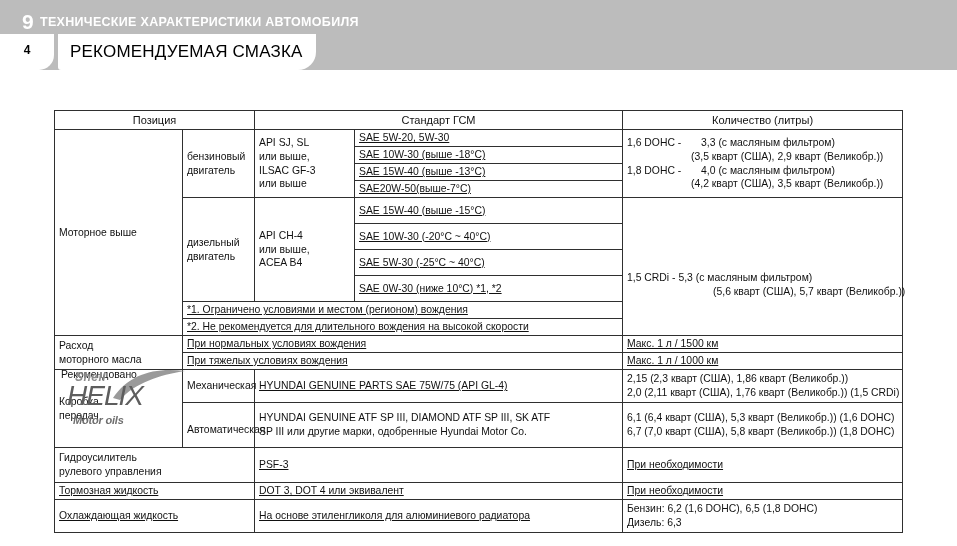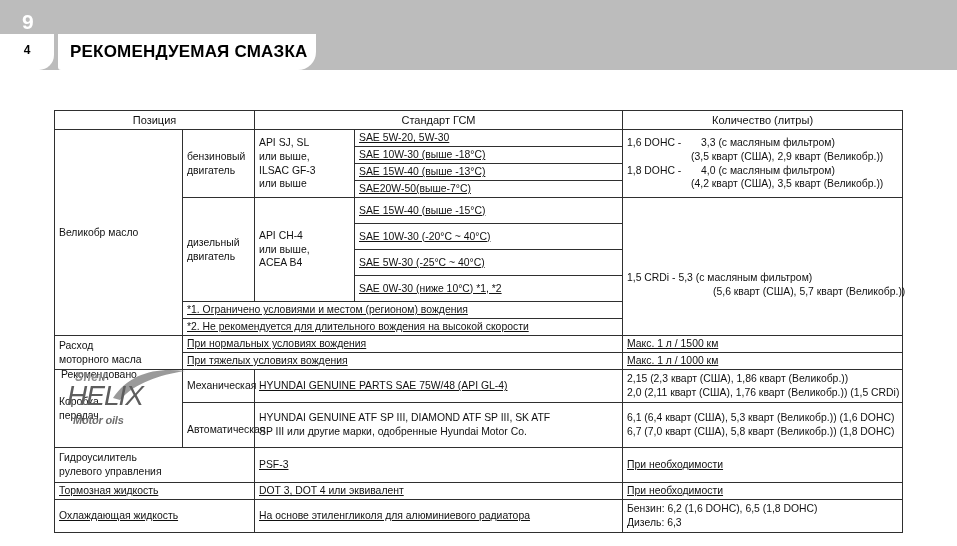--- a/index.html
+++ b/index.html
@@ -73,21 +73,21 @@
     height: 36px;
     background: #ffffff;
     border-bottom-right-radius: 18px;
     border-bottom-left-radius: 3px;
   }
   .section-tab-title {
     position: absolute;
     left: 70px;
     top: 42px;
     font-size: 17px;
-    font-weight: bold;
+    font-weight: normal;
     letter-spacing: 0.2px;
     color: #000000;
     white-space: nowrap;
   }
 
   
   .doc-code {
     position: absolute;
     left: 54px;
     top: 88px;
@@ -201,20 +201,21 @@
     top: -2px;
     width: 76px;
     height: 34px;
   }
 </style>
 </head>
 <body>
 
 <div class="banner">
   <span class="banner-chapter-num">9</span>
+  <span class="banner-chapter-title">ТЕХНИЧЕСКИЕ ХАРАКТЕРИСТИКИ АВТОМОБИЛЯ</span>
 </div>
 
 <div class="page-tab">
   <span class="page-tab-num">4</span>
 </div>
 
 <div class="section-tab"></div>
 <div class="section-tab-title">РЕКОМЕНДУЕМАЯ СМАЗКА</div>
 
 <div class="doc-code">J080A07FC-GAT</div>
@@ -231,21 +232,21 @@
   <tbody>
       <tr>
     <td class="hdr" colspan="2">Позиция</td>
     <td class="hdr" colspan="2">Стандарт ГСМ</td>
     <td class="hdr">Количество (литры)</td>
   </tr>
 
   <tr class="r-h17">
     <td rowspan="10" class="cell-label-top">
       <div class="recommend-wrap">
-        <span>Великобр масло</span>
+        <span>Моторное выше</span>
         <span class="recommend-label" style="top:128px;margin-top:14px;">Рекомендовано</span>
         <div class="helix-logo" style="top:144px;">
           <svg class="helix-swoosh" viewBox="0 0 76 34">
             <path d="M2 30 C 18 6, 44 -1, 74 3 C 48 7, 24 15, 9 32 Z" fill="#9a9a9a"></path>
           </svg>
           <span class="helix-shell">Shell</span>
           <span class="helix-main">HELIX</span>
           <span class="helix-sub">Motor oils</span>
         </div>
       </div>
@@ -319,21 +320,21 @@
   </tr>
   <tr class="r-h17">
     <td colspan="3" class="nowrapcell">При тяжелых условиях вождения</td>
     <td class="nowrapcell">Макс. 1 л / 1000 км</td>
   </tr>
 
   <tr>
     <td rowspan="2" class="cell-label-top multiline">Коробка
 передач</td>
     <td class="cell-top" style="height:30px;">Механическая</td>
-    <td colspan="2" class="nowrapcell">HYUNDAI GENUINE PARTS SAE 75W/48 (API GL-4)</td>
+    <td colspan="2" class="nowrapcell">HYUNDAI GENUINE PARTS SAE 75W/75 (API GL-4)</td>
     <td>
       <div class="qty-line">2,15 (2,3 кварт (США), 1,86 кварт (Великобр.))</div>
       <div class="qty-line">2,0 (2,11 кварт (США), 1,76 кварт (Великобр.)) (1,5 CRDi)</div>
     </td>
   </tr>
   <tr>
     <td class="cell-top" style="height:32px;padding-top:11px;">Автоматическая</td>
     <td colspan="2">
       <div class="qty-line">HYUNDAI GENUINE ATF SP III, DIAMOND ATF SP III, SK ATF</div>
       <div class="qty-line">SP III или другие марки, одобренные Hyundai Motor Co.</div>

